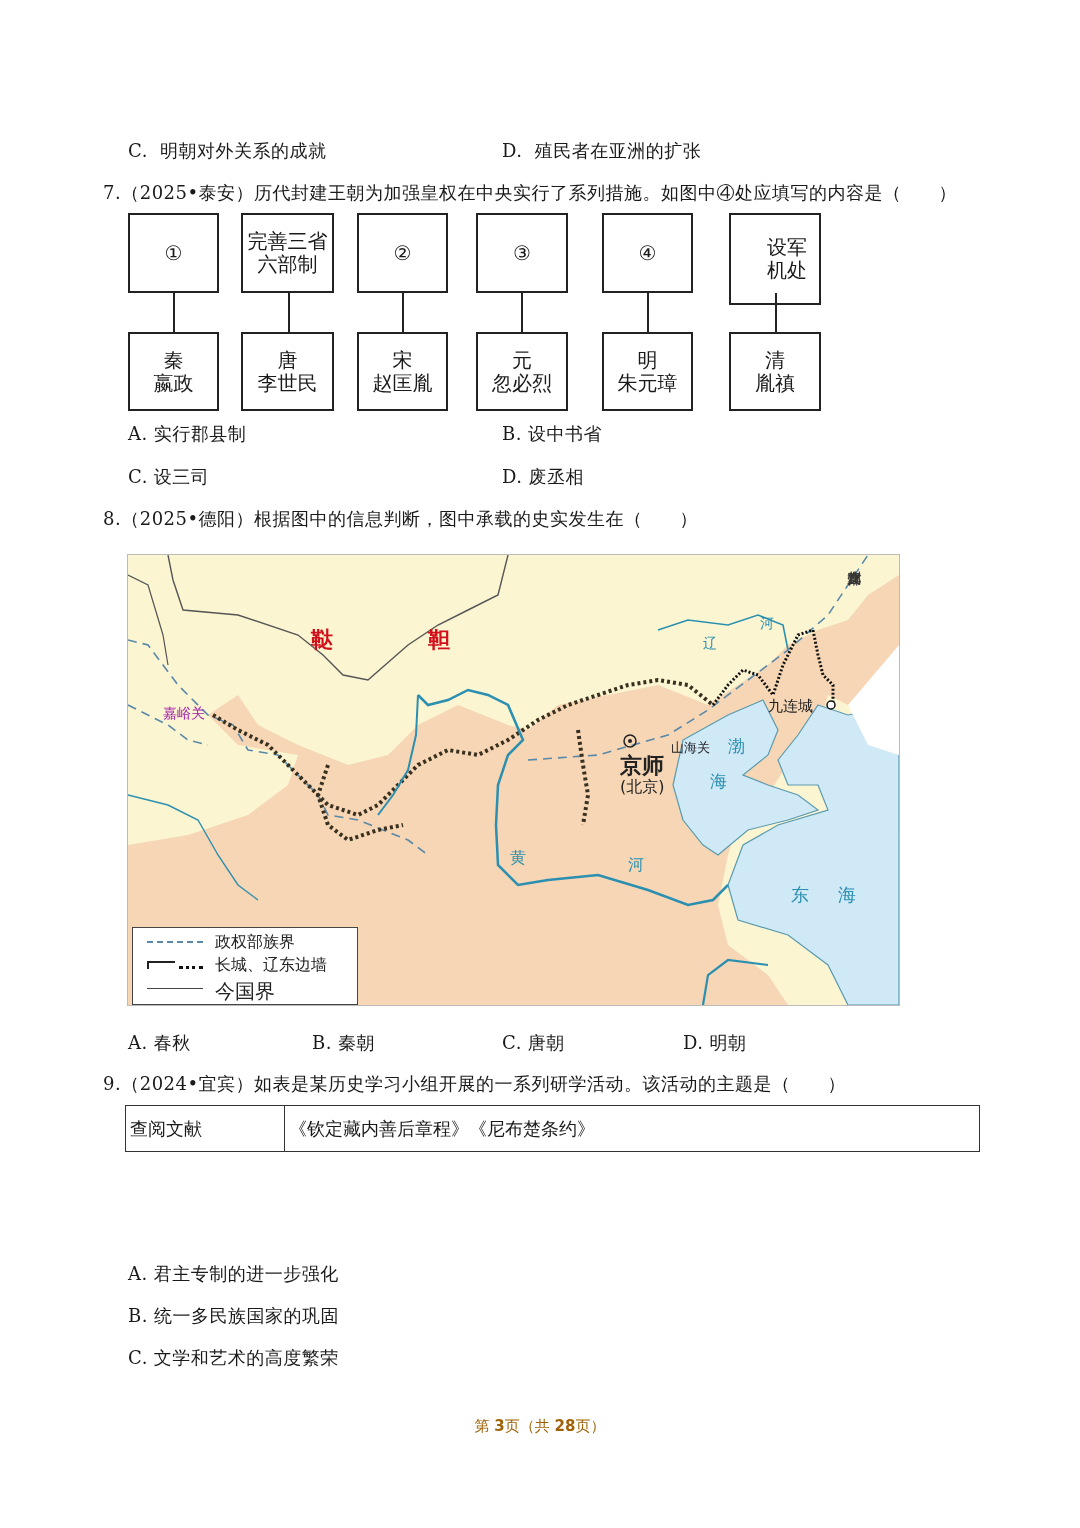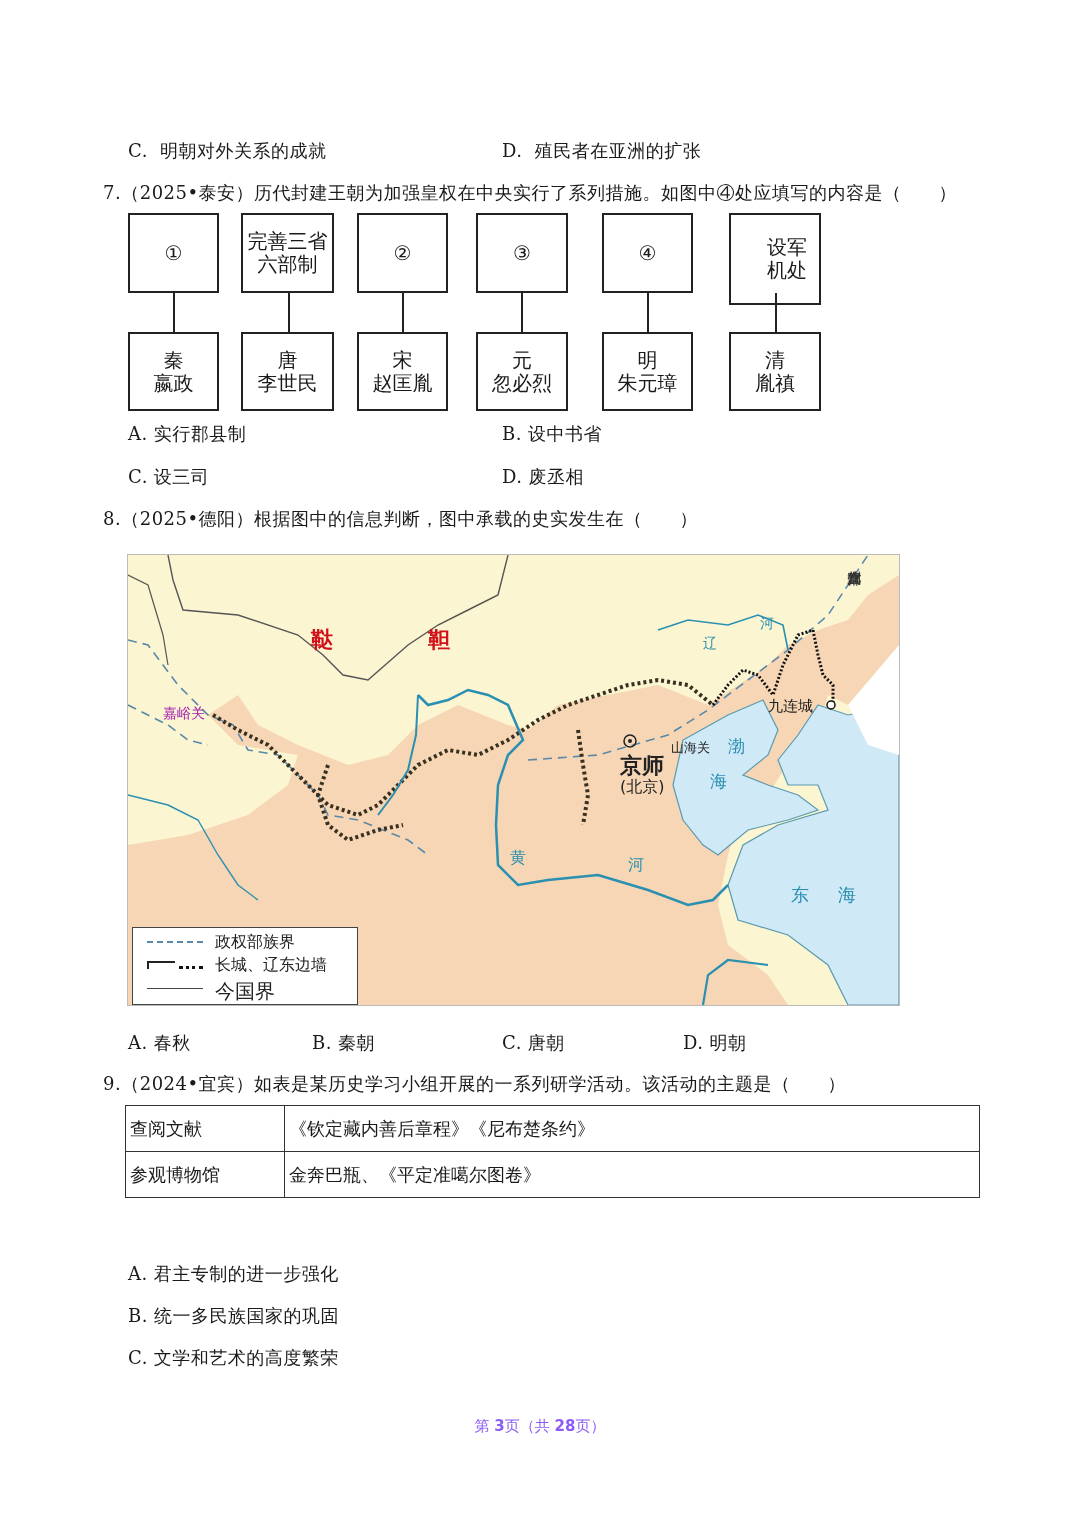--- a/index.html
+++ b/index.html
@@ -10,21 +10,21 @@
   .box { position:absolute; border:2px solid #222; background:#fff; box-sizing:border-box;
          display:flex; align-items:center; justify-content:center; text-align:center;
          font-size:20px; line-height:23px; }
   .connector { position:absolute; width:2px; background:#222; }
   table.t9 { position:absolute; left:125px; top:1105px; width:855px; border-collapse:collapse;
              font-size:18px; }
   table.t9 td { border:1.5px solid #333; height:45px; padding:0 4px; vertical-align:middle; }
   table.t9 td.k { width:150px; }
   .maplabel { position:absolute; font-family:"DejaVu Sans","Liberation Sans",sans-serif; }
   .footer { position:absolute; left:0; width:1080px; top:1417px; text-align:center;
-            font-size:15px; color:#8b5cf6; font-family:"DejaVu Sans","Liberation Sans",sans-serif; }
+            font-size:15px; color:#a16207; font-family:"DejaVu Sans","Liberation Sans",sans-serif; }
   .footer b { font-weight:bold; }
 </style>
 </head>
 <body>
 
 <div class="abs line" style="left:128px; top:140px;">
   <span>C.</span>
   <span style="margin-left:6px">明朝对外关系的成就</span>
 </div>
 <div class="abs line" style="left:502px; top:140px;">
@@ -158,24 +158,20 @@
 </div>
 
 <div class="abs line" style="left:103px; top:1073px;">9.（2024•宜宾）如表是某历史学习小组开展的一系列研学活动。该活动的主题是（　　）</div>
 
 <table class="t9">
   <tbody>
       <tr>
     <td class="k">查阅文献</td>
     <td>《钦定藏内善后章程》《尼布楚条约》</td>
   </tr>
-  <tr>
-    <td class="k">参观博物馆</td>
-    <td>金奔巴瓶、《平定准噶尔图卷》</td>
-  </tr>
 </tbody>
   </table>
 
 <div class="abs line" style="left:128px; top:1263px;">
   <span>A.</span><span style="margin-left:6px">君主专制的进一步强化</span>
 </div>
 <div class="abs line" style="left:128px; top:1305px;">
   <span>B.</span><span style="margin-left:6px">统一多民族国家的巩固</span>
 </div>
 <div class="abs line" style="left:128px; top:1347px;">

